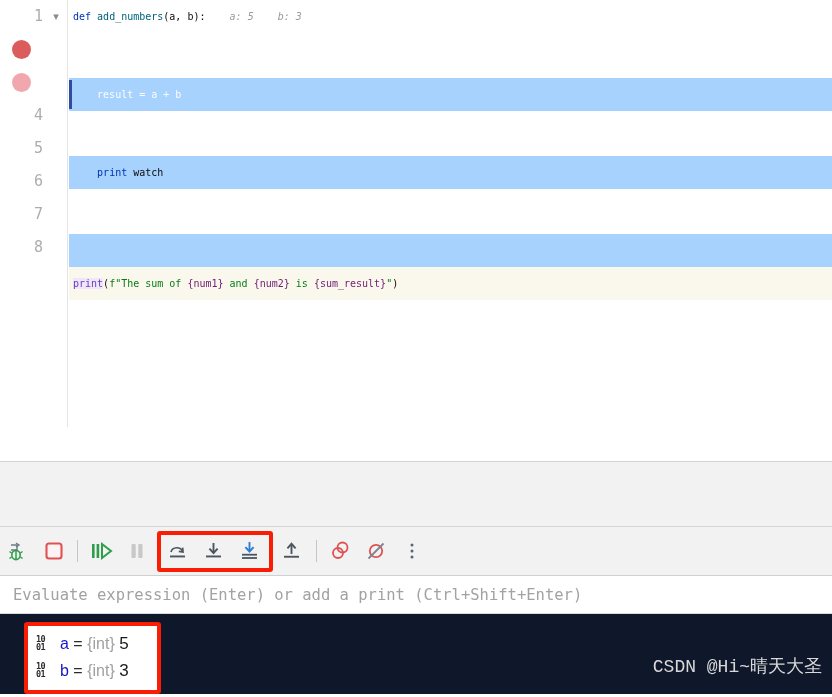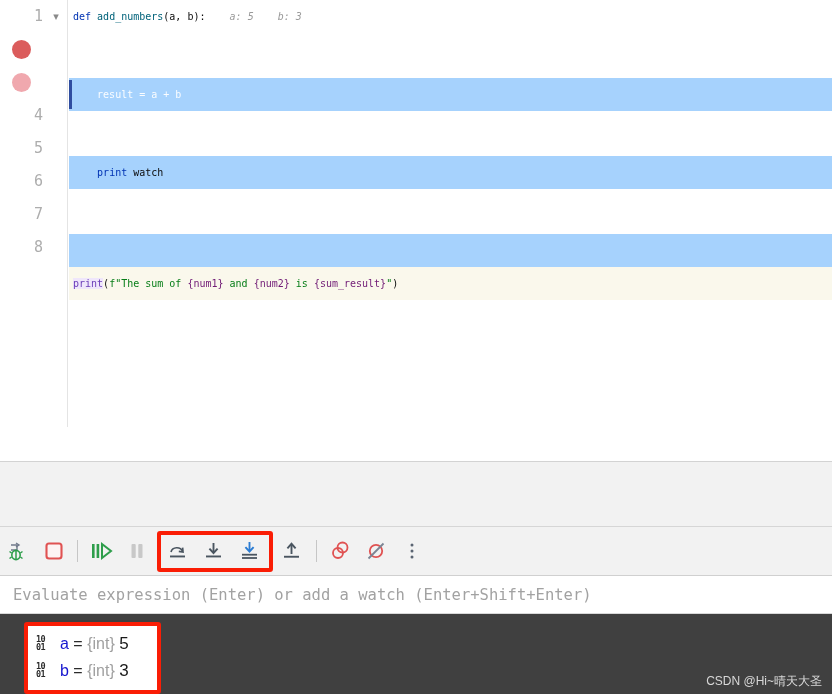--- a/index.html
+++ b/index.html
@@ -170,21 +170,21 @@
     font-family: "DejaVu Sans Mono", monospace;
     font-size: 15.5px;
     color: #a2a2a2;
     white-space: pre;
   }
 
   
   .vars-panel {
     position: relative;
     height: calc(697px - 427px - 36px - 66px - 49px - 39px);
-    background: #404040;
+    background: #0f172a;
   }
   .vars-box {
     position: absolute;
     left: 24px;
     top: 8px;
     border: 4px solid #fa1d05;
     border-radius: 3px;
     padding: 4px 28px 6px 8px;
     background: #ffffff;
     box-sizing: border-box;
@@ -231,24 +231,24 @@
   }
   .var-value {
     color: #1a1a1a;
     font-family: "Liberation Sans", sans-serif;
     font-size: 17px;
   }
 
   .watermark {
     position: absolute;
     right: 10px;
-    bottom: 4px;
+    bottom: 16px;
     color: #d8d8d8;
-    font-size: 12px;
-    font-family: Liberation Sans, sans-serif;
+    font-size: 18px;
+    font-family: Liberation Mono, monospace;
     white-space: nowrap;
   }
 </style>
 </head>
 <body>
 
 <div class="editor">
 
   <div class="gutter">
     <div class="gutter-row">
@@ -366,21 +366,21 @@
     <div class="tb-btn" title="More">
       <svg width="20" height="22" viewBox="0 0 20 22">
         <circle cx="10" cy="5" r="1.5" fill="#5a6472"></circle>
         <circle cx="10" cy="11" r="1.5" fill="#5a6472"></circle>
         <circle cx="10" cy="17" r="1.5" fill="#5a6472"></circle>
       </svg>
     </div>
   </div>
 
 <div class="eval-bar">
-  <span class="eval-placeholder">Evaluate expression (Enter) or add a watch (Enter+Shift+Enter)</span>
+  <span class="eval-placeholder">Evaluate expression (Enter) or add a print (Ctrl+Shift+Enter)</span>
 </div>
 
 <div class="vars-panel">
   <div class="vars-box" id="vars-box" style="border-color: rgb(250, 29, 5);">
       <div class="var-row"><span class="var-icon"><span class="r1">10</span><span class="r2">01</span></span><span class="var-name">a</span><span class="var-eq"> = </span><span class="var-type">{int}</span><span class="var-eq"> </span><span class="var-value">5</span></div>
       <div class="var-row"><span class="var-icon"><span class="r1">10</span><span class="r2">01</span></span><span class="var-name">b</span><span class="var-eq"> = </span><span class="var-type">{int}</span><span class="var-eq"> </span><span class="var-value">3</span></div>
     </div>
   <div class="watermark">CSDN @Hi~晴天大圣</div>
 </div>
 

